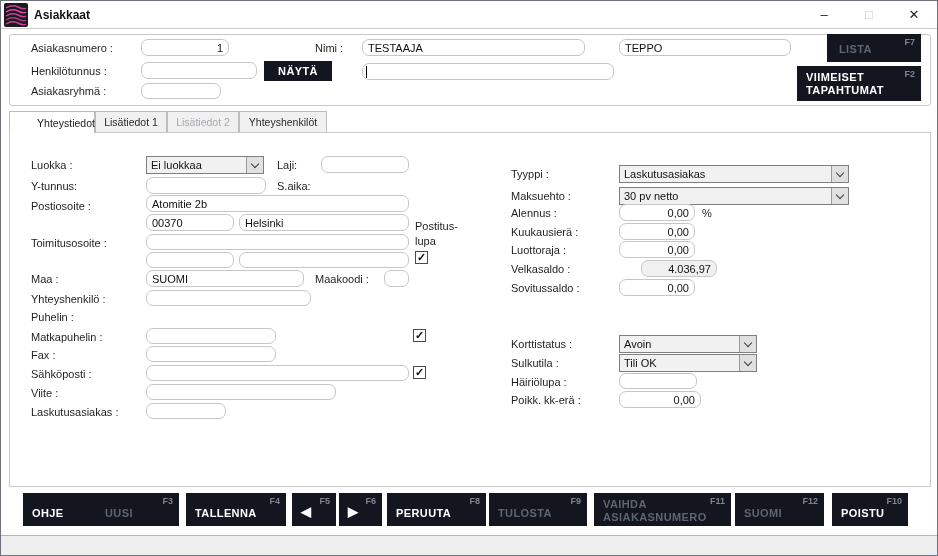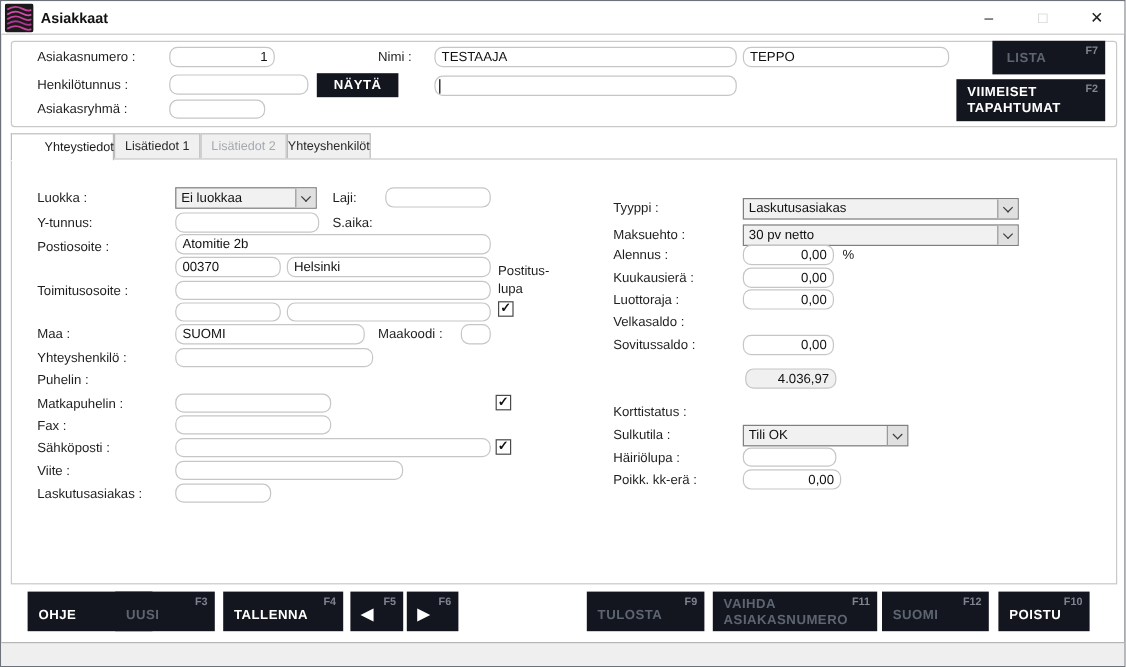--- a/index.html
+++ b/index.html
@@ -71,21 +71,21 @@
     <span class="winctl" style="left:804px">–</span>
     <span class="winctl disabled" style="left:849px">□</span>
     <span class="winctl" style="left:894px">✕</span>
   </div>
 
   <div class="toppanel"></div>
 
   <span class="lbl" style="left:30px;top:41px">Asiakasnumero :</span>
   <input class="fld num" style="left: 140px; top: 38px; width: 88px;" value="1">
   <span class="lbl" style="left:314px;top:41px">Nimi :</span>
-  <input class="fld" style="left: 361px; top: 38px; width: 252px;" value="TESTAAJA">
+  <input class="fld" style="left: 361px; top: 38px; width: 223px;" value="TESTAAJA">
   <input class="fld" style="left: 618px; top: 38px; width: 172px;" value="TEPPO">
 
   <span class="lbl" style="left:30px;top:64px">Henkilötunnus :</span>
   <input class="fld" style="left: 140px; top: 61px; width: 116px;" value="">
   <div class="darkbtn center" style="left:263px;top:60px;width:68px;height:20px">
     <span>NÄYTÄ</span>
   </div>
   <span style="position:absolute;left:361px;top:62px;width:252px;height:17px;border:1px solid #c6c6c6;border-radius:7px;background:#fff">
     <span class="cursorbar"></span>
   </span>
@@ -105,21 +105,21 @@
 
   <div class="tab active" style="left:8px;width:86px">
       <span>Yhteystiedot</span>
     </div>
   <div class="tab" style="left:94px;width:72px">
       <span>Lisätiedot 1</span>
     </div>
   <div class="tab disabled" style="left:166px;width:72px">
       <span>Lisätiedot 2</span>
     </div>
-  <div class="tab" style="left:238px;width:70px">
+  <div class="tab" style="left:238px;width:88px">
       <span>Yhteyshenkilöt</span>
     </div>
 
   <div class="contentpanel"></div>
 
   <span class="lbl" style="left:30px;top:158px;z-index:3">Luokka :</span>
   <div class="combo" style="left:145px;top:155px;width:118px;z-index:3">
     <span>Ei luokkaa</span>
     <span class="arrowbox">
         <span class="chev"></span>
@@ -199,26 +199,32 @@
   <input class="fld num" style="left: 618px; top: 203px; width: 76px; z-index: 3;" value="0,00">
   <span class="lbl" style="left:701px;top:206px;z-index:3">%</span>
 
   <span class="lbl" style="left:510px;top:225px;z-index:3">Kuukausierä :</span>
   <input class="fld num" style="left: 618px; top: 222px; width: 76px; z-index: 3;" value="0,00">
 
   <span class="lbl" style="left:510px;top:243px;z-index:3">Luottoraja :</span>
   <input class="fld num" style="left: 618px; top: 240px; width: 76px; z-index: 3;" value="0,00">
 
   <span class="lbl" style="left:510px;top:262px;z-index:3">Velkasaldo :</span>
-  <input class="fld num gray" style="left: 620px; top: 259px; width: 76px; z-index: 3; margin-top: 47px;" readonly="" value="4.036,97">
+  <input class="fld num gray" style="left: 640px; top: 259px; width: 76px; z-index: 3;" readonly="" value="4.036,97">
 
   <span class="lbl" style="left:510px;top:281px;z-index:3">Sovitussaldo :</span>
   <input class="fld num" style="left: 618px; top: 278px; width: 76px; z-index: 3;" value="0,00">
 
   <span class="lbl" style="left:510px;top:337px;z-index:3">Korttistatus :</span>
+  <div class="combo" style="left:618px;top:334px;width:138px;z-index:3">
+    <span>Avoin</span>
+    <span class="arrowbox">
+        <span class="chev"></span>
+      </span>
+  </div>
 
   <span class="lbl" style="left:510px;top:356px;z-index:3">Sulkutila :</span>
   <div class="combo" style="left:618px;top:353px;width:138px;z-index:3">
     <span>Tili OK</span>
     <span class="arrowbox">
         <span class="chev"></span>
       </span>
   </div>
 
   <span class="lbl" style="left:510px;top:375px;z-index:3">Häiriölupa :</span>
@@ -239,20 +245,24 @@
     <span class="fkey">F4</span>
     <span class="blabel">TALLENNA</span>
   </div>
   <div class="darkbtn" style="left:291px;top:492px;width:44px;height:33px">
     <span class="fkey">F5</span>
     <span class="blabel" style="font-size:13px">◀</span>
   </div>
   <div class="darkbtn" style="left:338px;top:492px;width:43px;height:33px">
     <span class="fkey">F6</span>
     <span class="blabel" style="font-size:13px">▶</span>
+  </div>
+  <div class="darkbtn" style="left:386px;top:492px;width:99px;height:33px">
+    <span class="fkey">F8</span>
+    <span class="blabel">PERUUTA</span>
   </div>
   <div class="darkbtn disabled" style="left:488px;top:492px;width:98px;height:33px">
     <span class="fkey">F9</span>
     <span class="blabel">TULOSTA</span>
   </div>
   <div class="darkbtn disabled" style="left:593px;top:492px;width:137px;height:33px">
     <span class="fkey">F11</span>
     <span class="blabel2"><span>VAIHDA</span><br>
     <span>ASIAKASNUMERO</span></span>
   </div>

